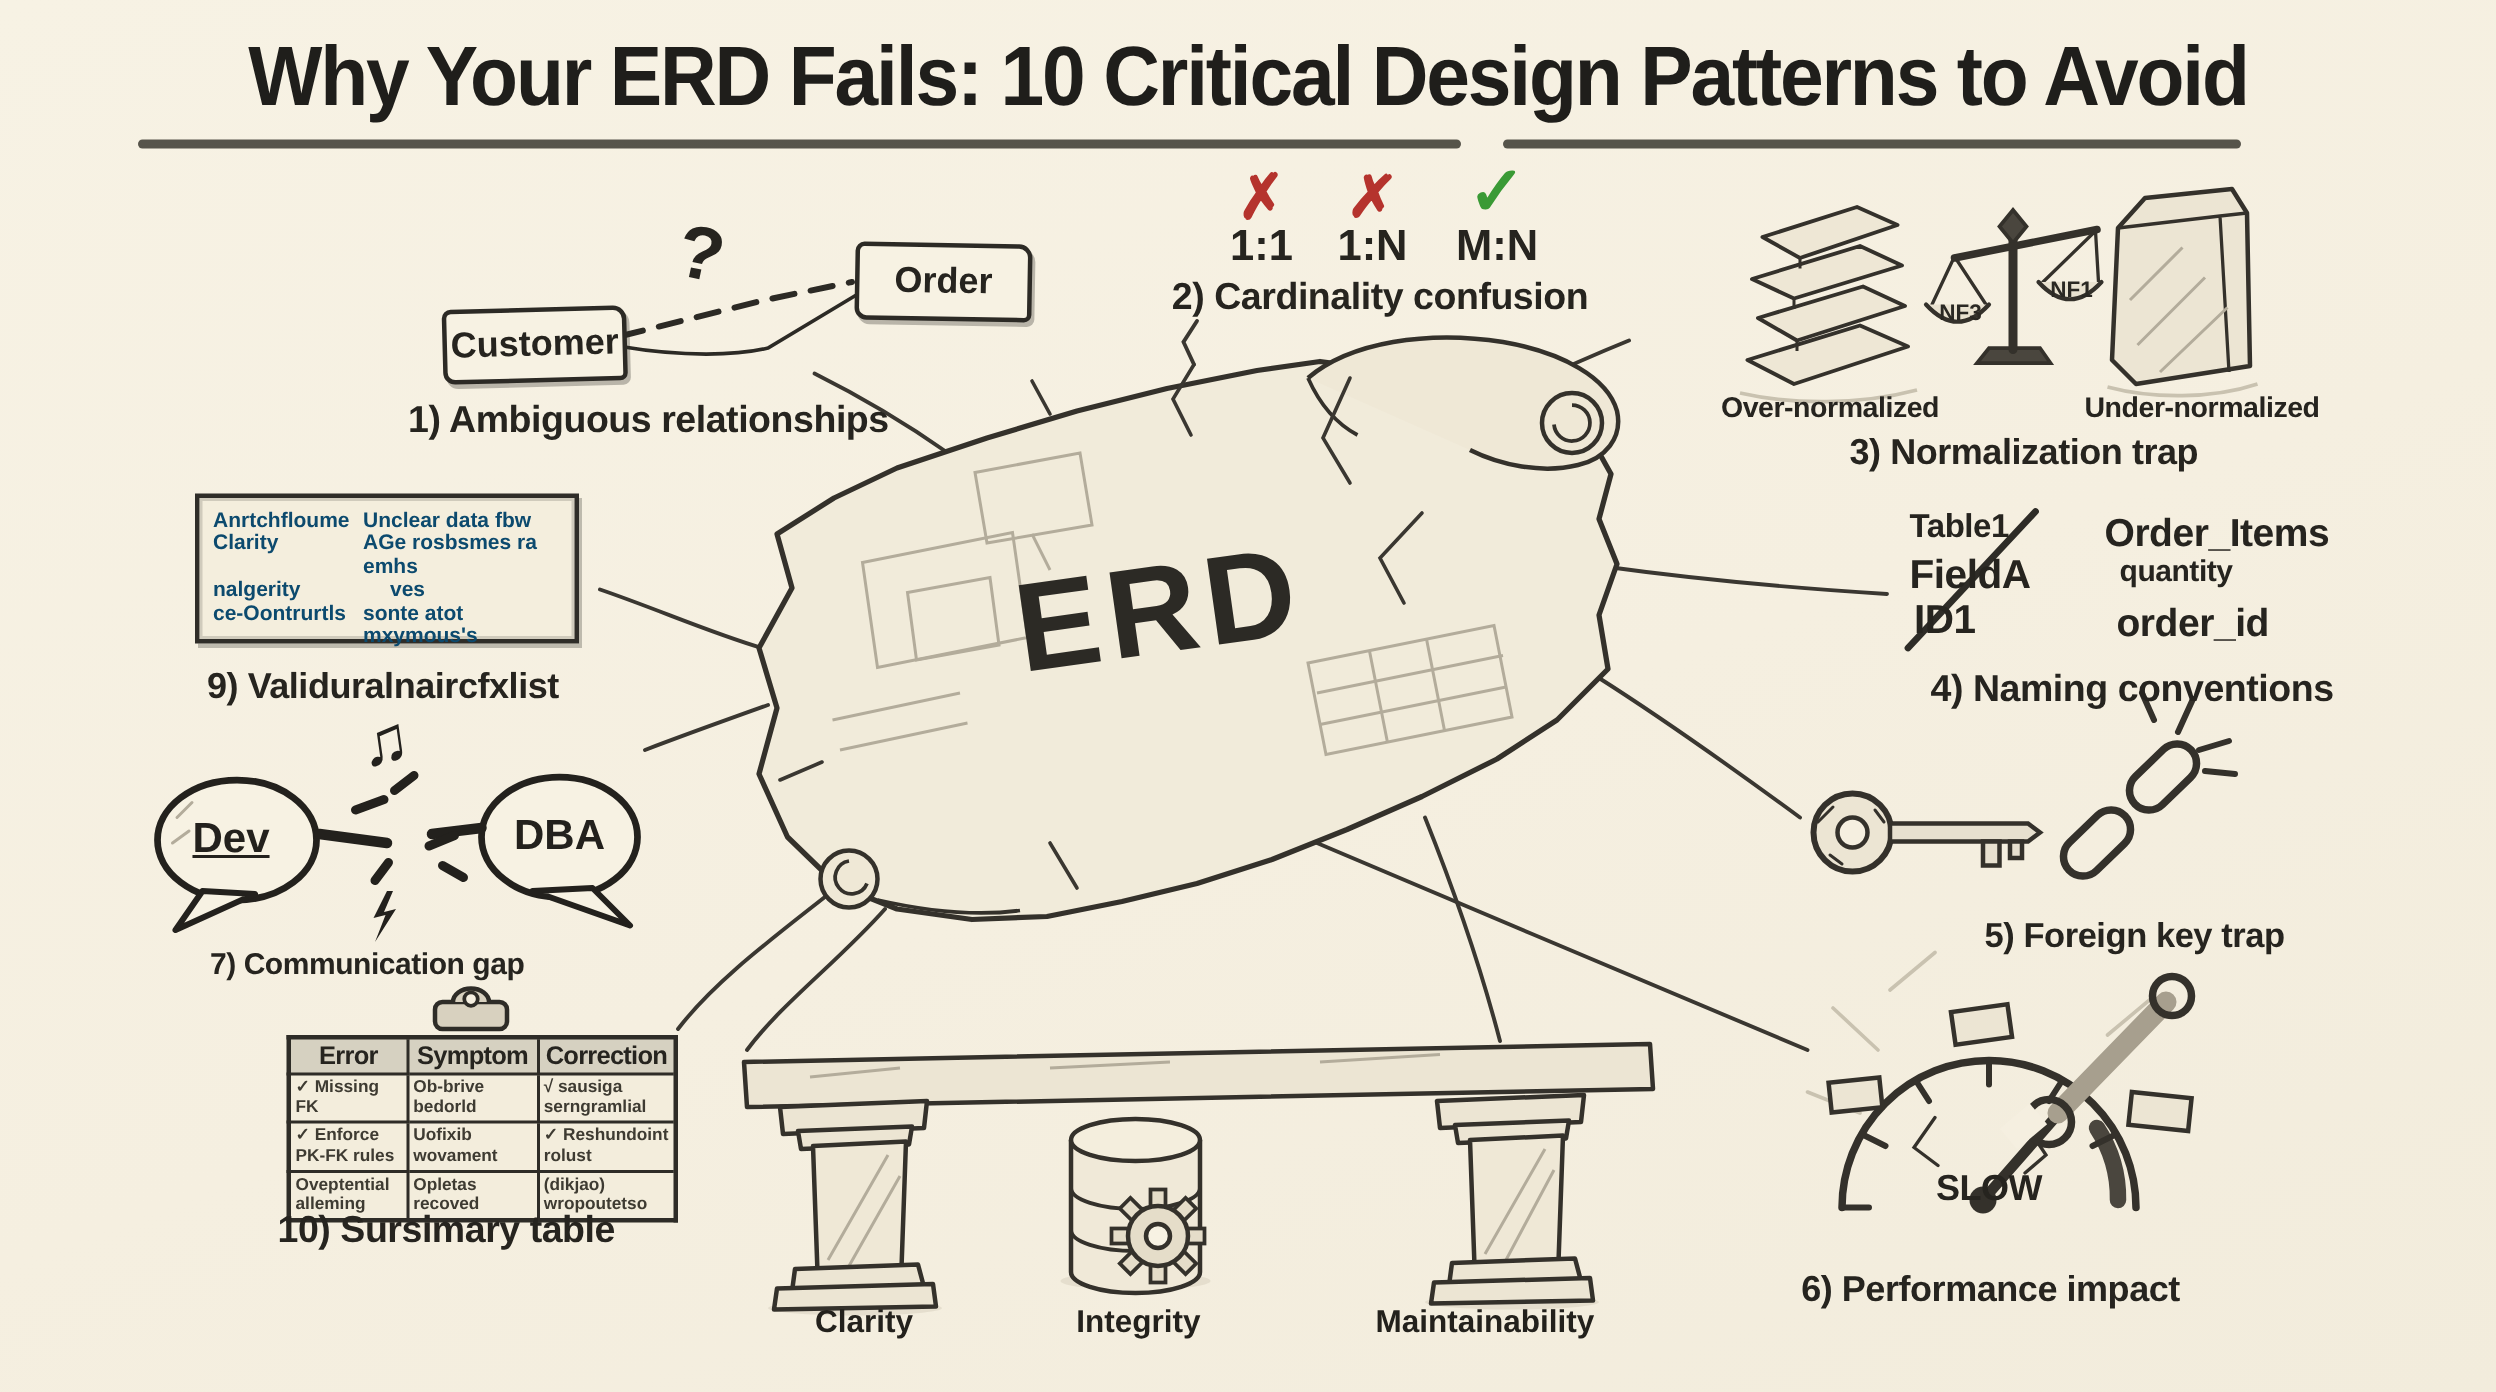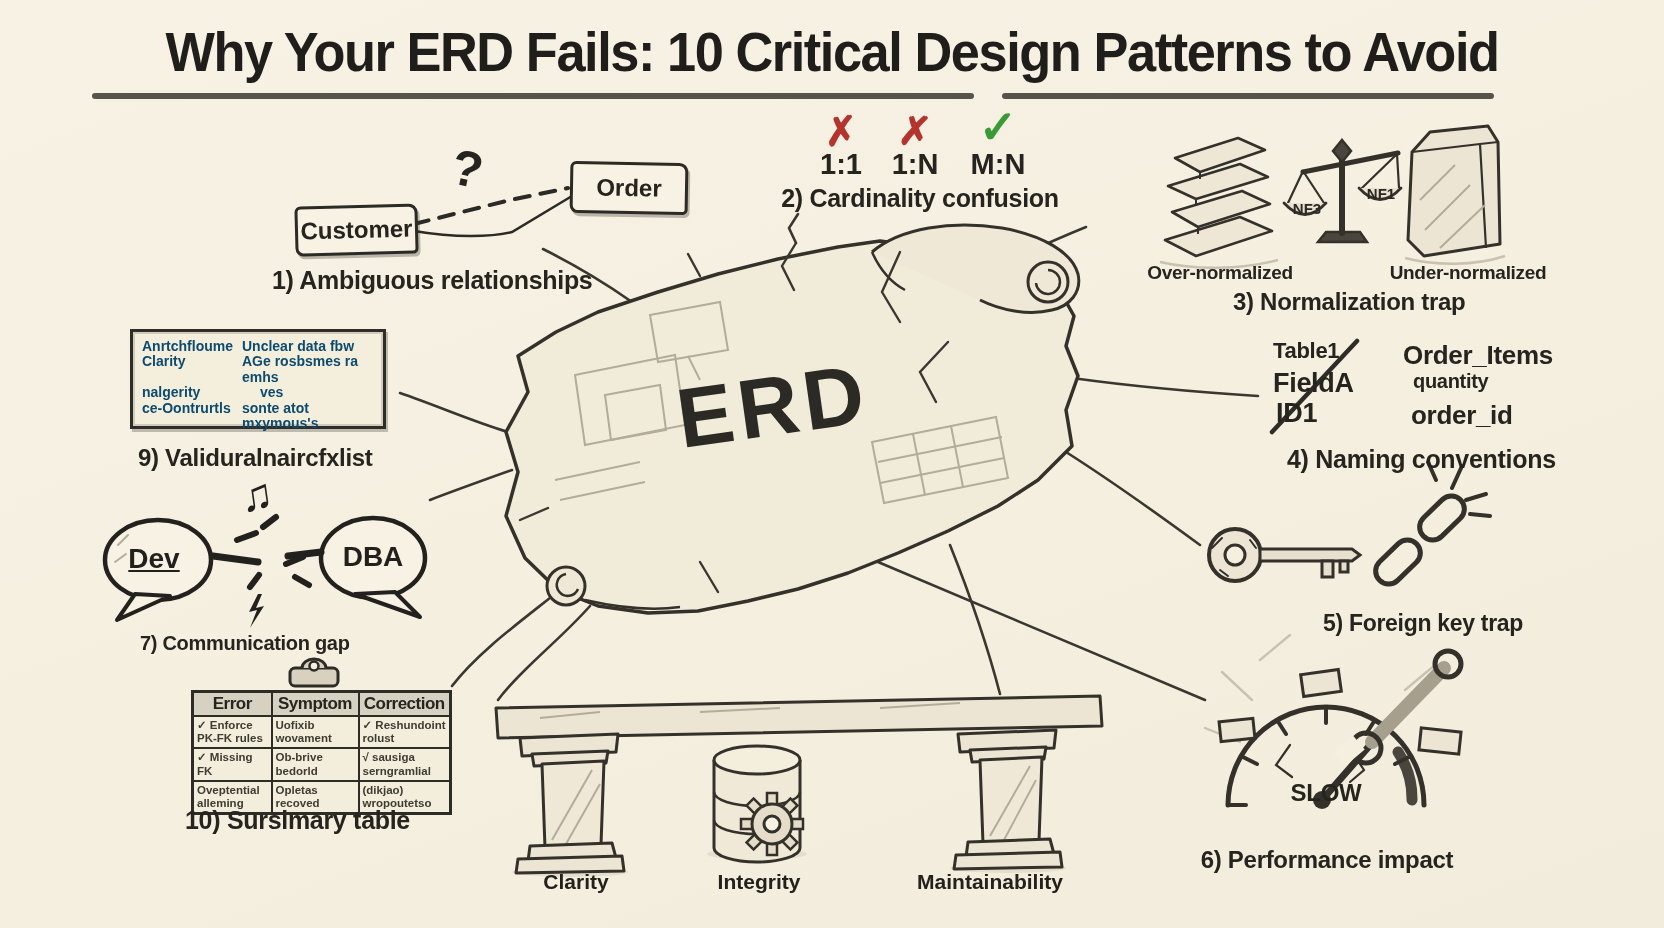--- a/index.html
+++ b/index.html
@@ -295,28 +295,28 @@
       </colgroup>
     <thead>
       <tr>
         <th>Error</th>
         <th>Symptom</th>
         <th>Correction</th>
       </tr>
     </thead>
     <tbody>
       <tr>
+        <td>✓ Missing FK</td>
+        <td>Ob-brive bedorld</td>
+        <td>√ sausiga serngramlial</td>
+      </tr>
+      <tr>
         <td>✓ Enforce PK-FK rules</td>
         <td>Uofixib wovament</td>
         <td>✓ Reshundoint rolust</td>
-      </tr>
-      <tr>
-        <td>✓ Missing FK</td>
-        <td>Ob-brive bedorld</td>
-        <td>√ sausiga serngramlial</td>
       </tr>
       <tr>
         <td>Oveptential alleming</td>
         <td>Opletas recoved</td>
         <td>(dikjao) wropoutetso</td>
       </tr>
     </tbody>
   </table>
   <div class="cap" style="left:185px;top:806px;font-size:25px;">10) Sursimary table</div>
 

